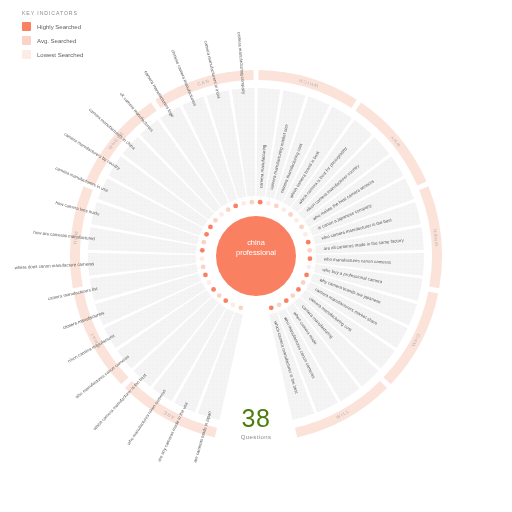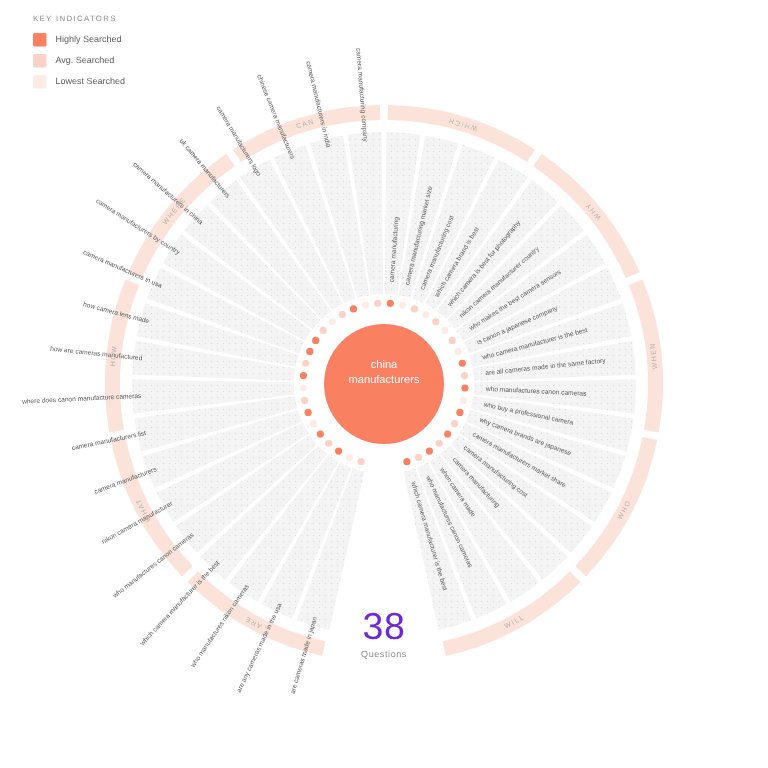--- a/index.html
+++ b/index.html
@@ -55,21 +55,21 @@
   }
 
   
   .footer{
     position:absolute;
     left:0;top:405px;width:512px;
     text-align:center;z-index:20;
   }
   .footer-count{
     font-size:25px;
-    color:#6d28d9;
+    color:#4d7c0f;
     letter-spacing:0.5px;
     font-weight:400;
     line-height:27px;
   }
   .footer-caption{
     font-size:6px;
     color:#8a8a8a;
     letter-spacing:0.4px;
     margin-top:2px;
   }
@@ -321,19 +321,19 @@
       <text x="308.3147552469494" y="82.72517094669584" transform="rotate(-163.2 308.3147552469494 82.72517094669584)" text-anchor="middle" dominant-baseline="middle" font-size="4.6" letter-spacing="1" fill="#b8b0ad">WHICH</text>
       <text x="395.4628969424179" y="140.6262578554872" transform="rotate(-129.59999999999997 395.4628969424179 140.6262578554872)" text-anchor="middle" dominant-baseline="middle" font-size="4.6" letter-spacing="1" fill="#b8b0ad">WHY</text>
       <text x="436.0084630616575" y="237.08034814855478" transform="rotate(-95.99999999999999 436.0084630616575 237.08034814855478)" text-anchor="middle" dominant-baseline="middle" font-size="4.6" letter-spacing="1" fill="#b8b0ad">WHEN</text>
       <text x="416.40284784084986" y="339.85658235669507" transform="rotate(-62.39999999999998 416.40284784084986 339.85658235669507)" text-anchor="middle" dominant-baseline="middle" font-size="4.6" letter-spacing="1" fill="#b8b0ad">WHO</text>
       <text x="343.1974150124104" y="414.61150908793934" transform="rotate(-28.799999999999983 343.1974150124104 414.61150908793934)" text-anchor="middle" dominant-baseline="middle" font-size="4.6" letter-spacing="1" fill="#b8b0ad">WILL</text>
     </g>
 </svg>
 
 <div class="hub-label">
   <div>china</div>
-  <div>manufacturers</div>
+  <div>professional</div>
 </div>
 
 <div class="footer">
   <div class="footer-count">38</div>
   <div class="footer-caption">Questions</div>
 </div>
 
 </body></html>

